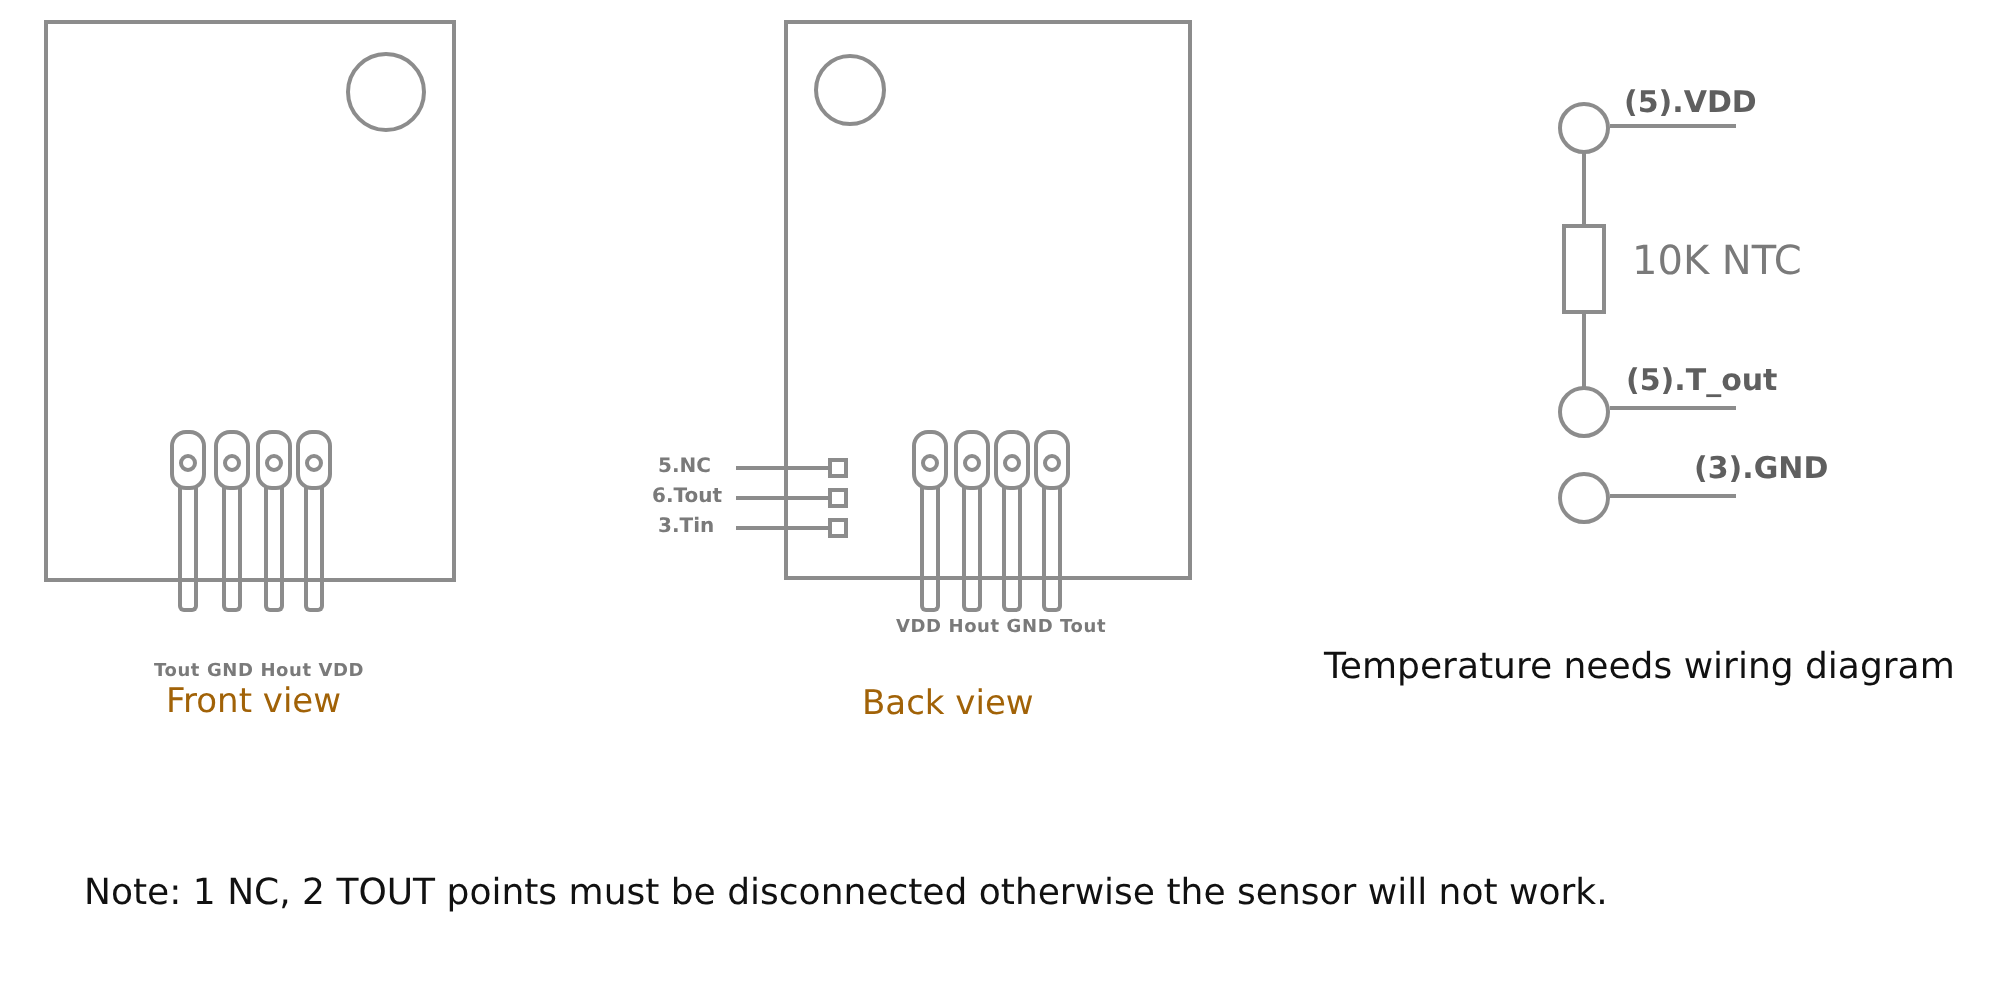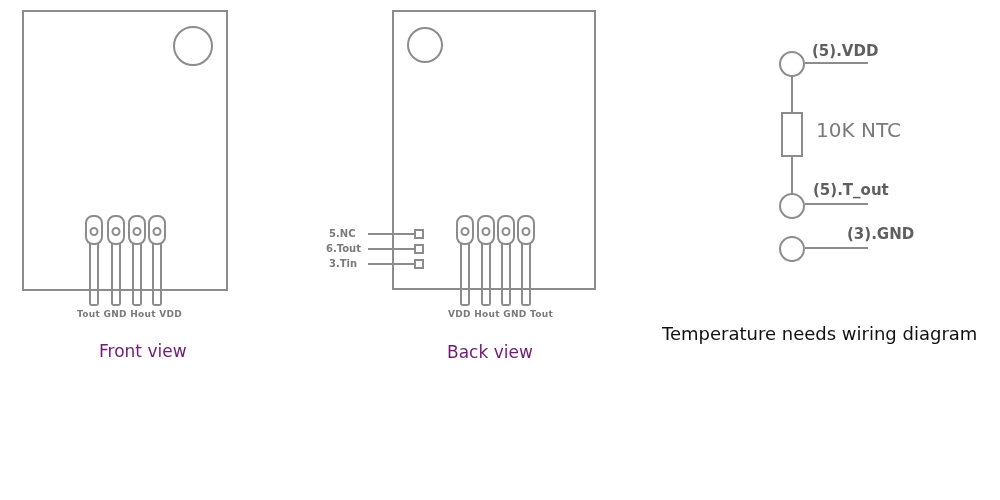--- a/index.html
+++ b/index.html
@@ -14,21 +14,21 @@
   .pin-head{position:absolute;width:18px;height:30px;top:215px;border:2px solid #8c8c8c;
     border-radius:8px;background:#ffffff;box-sizing:border-box;z-index:3;}
   .pin-hole{position:absolute;width:9px;height:9px;left:50%;top:10px;transform:translateX(-50%);
     border:2px solid #8c8c8c;border-radius:50%;box-sizing:border-box;}
   .pin-leg{position:absolute;width:10px;height:63px;top:243px;box-sizing:border-box;
     border-left:2px solid #8c8c8c;border-right:2px solid #8c8c8c;border-bottom:2px solid #8c8c8c;
     border-bottom-left-radius:3px;border-bottom-right-radius:3px;background:transparent;z-index:2;}
   
   .pin-row{position:absolute;top:309px;font-size:9px;font-weight:bold;color:#7a7a7a;
     letter-spacing:0.3px;white-space:nowrap;z-index:4;}
-  .view-title{position:absolute;font-size:17px;color:#701a75;white-space:nowrap;margin-left:16px;}
+  .view-title{position:absolute;font-size:17px;color:#a16207;white-space:nowrap;}
   
   .jumper-label{position:absolute;font-size:10px;font-weight:bold;color:#7a7a7a;white-space:nowrap;z-index:4;}
   .jumper-line{position:absolute;height:2px;width:46px;left:368px;background:#8c8c8c;z-index:4;}
   .jumper-pad{position:absolute;width:10px;height:10px;left:414px;border:2px solid #8c8c8c;
     background:#ffffff;box-sizing:border-box;z-index:4;}
   
   .terminal{position:absolute;width:26px;height:26px;left:779px;border:2px solid #8c8c8c;
     border-radius:50%;background:#ffffff;box-sizing:border-box;}
   .wire-v{position:absolute;width:2px;left:791px;background:#8c8c8c;}
   .lead{position:absolute;height:2px;width:63px;left:805px;background:#8c8c8c;}
@@ -59,21 +59,21 @@
     <div class="pin-head" style="left:107px;">
         <div class="pin-hole"></div>
       </div>
     <div class="pin-head" style="left:128px;">
         <div class="pin-hole"></div>
       </div>
     <div class="pin-head" style="left:148px;">
         <div class="pin-hole"></div>
       </div>
 
-    <div class="pin-row" style="left:77px;">Tout GND Hout VDD</div>
+    <div class="pin-row" style="left:77px;margin-top:22px;">Tout GND Hout VDD</div>
     <div class="view-title" style="left:83px;top:341px;">Front view</div>
   </div>
 
   <div>
     <div class="board" style="left:392px;top:10px;width:204px;height:280px;"></div>
     <div class="mount-hole" style="left:407px;top:27px;width:36px;height:36px;"></div>
 
     <div class="jumper-label" style="left:329px;top:228px;">5.NC</div>
     <div class="jumper-label" style="left:326px;top:243px;">6.Tout</div>
     <div class="jumper-label" style="left:329px;top:258px;">3.Tin</div>
@@ -121,14 +121,15 @@
     <div class="lead" style="top:247px;"></div>
 
     <div class="terminal-label" style="left:812px;top:42px;">(5).VDD</div>
     <div class="terminal-label" style="left:813px;top:181px;">(5).T_out</div>
     <div class="terminal-label" style="left:813px;top:225px;margin-left:34px;">(3).GND</div>
 
     <div class="resistor-label">10K NTC</div>
     <div class="caption">Temperature needs wiring diagram</div>
   </div>
 
+  <div class="note" style="top:436px;">Note: 1 NC, 2 TOUT points must be disconnected otherwise the sensor will not work.</div>
 
 </div>
 
 </body></html>

